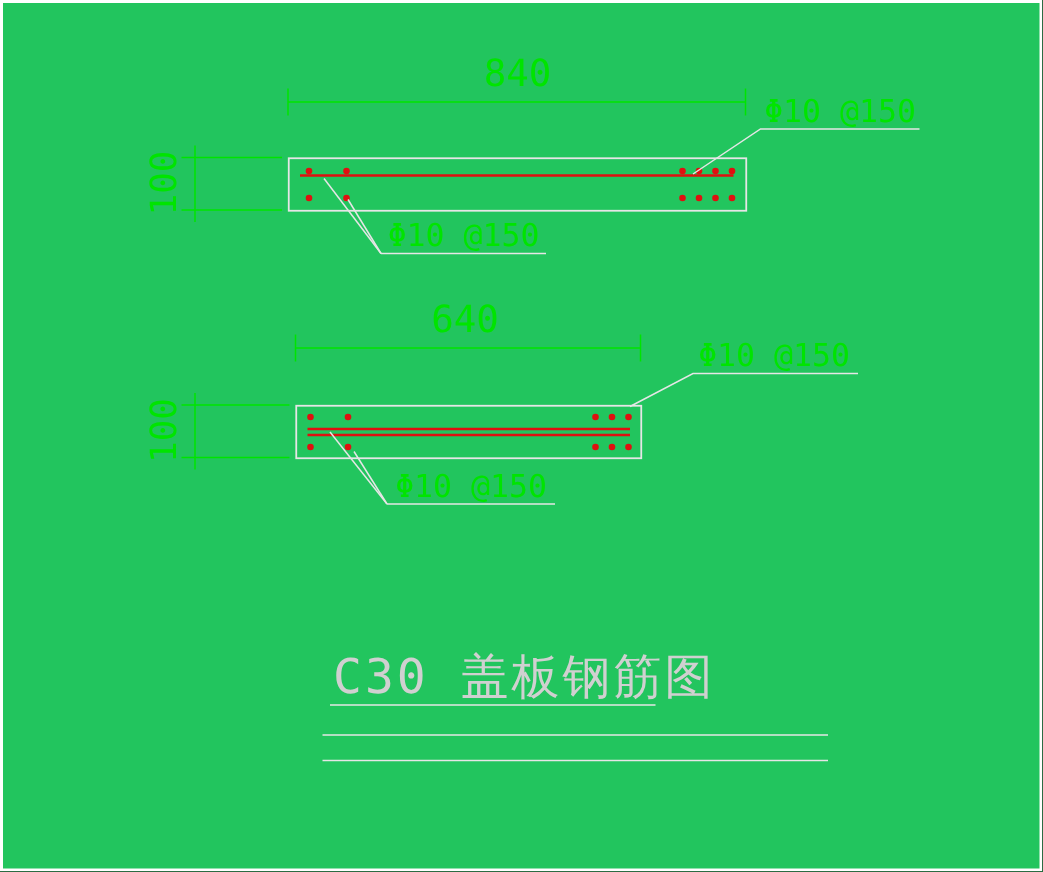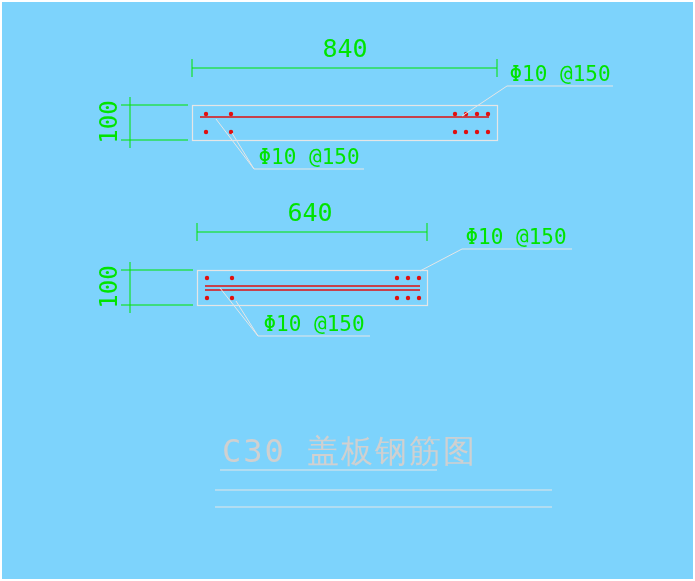--- a/index.html
+++ b/index.html
@@ -1,16 +1,16 @@
 <!DOCTYPE html>
 <html><head>
 <meta charset="utf-8">
 <style>
   html,body{margin:0;padding:0;background:#000;}
-  .stage{position:relative;width:695px;height:581px;background:#7dd3fc;overflow:hidden;}
+  .stage{position:relative;width:695px;height:581px;background:#22c55e;overflow:hidden;}
   svg{display:block;}
   svg text{font-family:"DejaVu Sans Mono","Liberation Mono",monospace;}
   .dim{stroke:#00e400;stroke-width:1;}
   .dimtext{fill:#00e400;}
   .outline{stroke:#e6e6e6;stroke-width:1.2;fill:none;}
   .leader{stroke:#e6e6e6;stroke-width:1;fill:none;}
   .rebarline{stroke:#e01010;stroke-width:1.6;}
   .rebardot{fill:#e01010;}
   .titletext{fill:#d0d0d0;letter-spacing:2px;}
   .frame{stroke:#ffffff;stroke-width:2;fill:none;}

